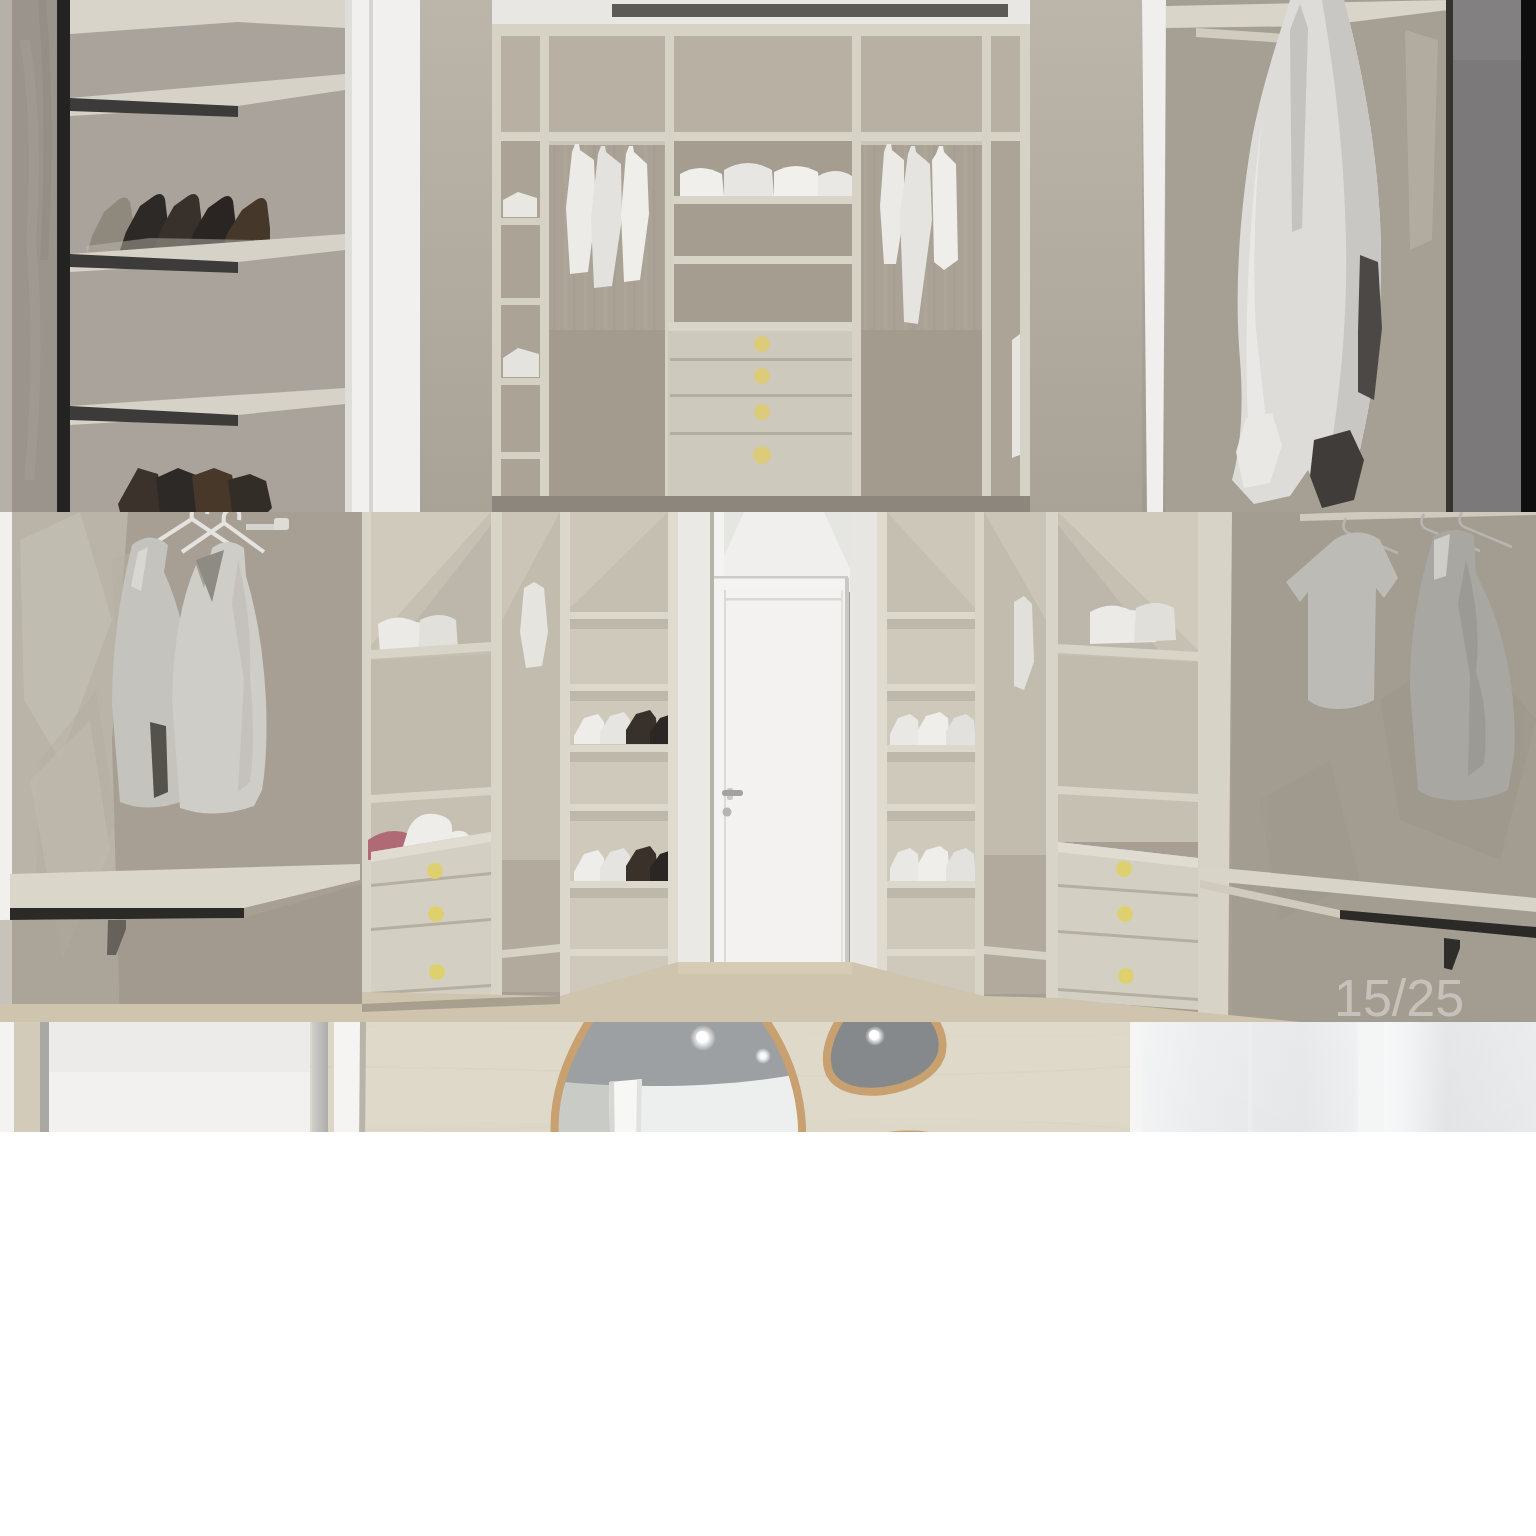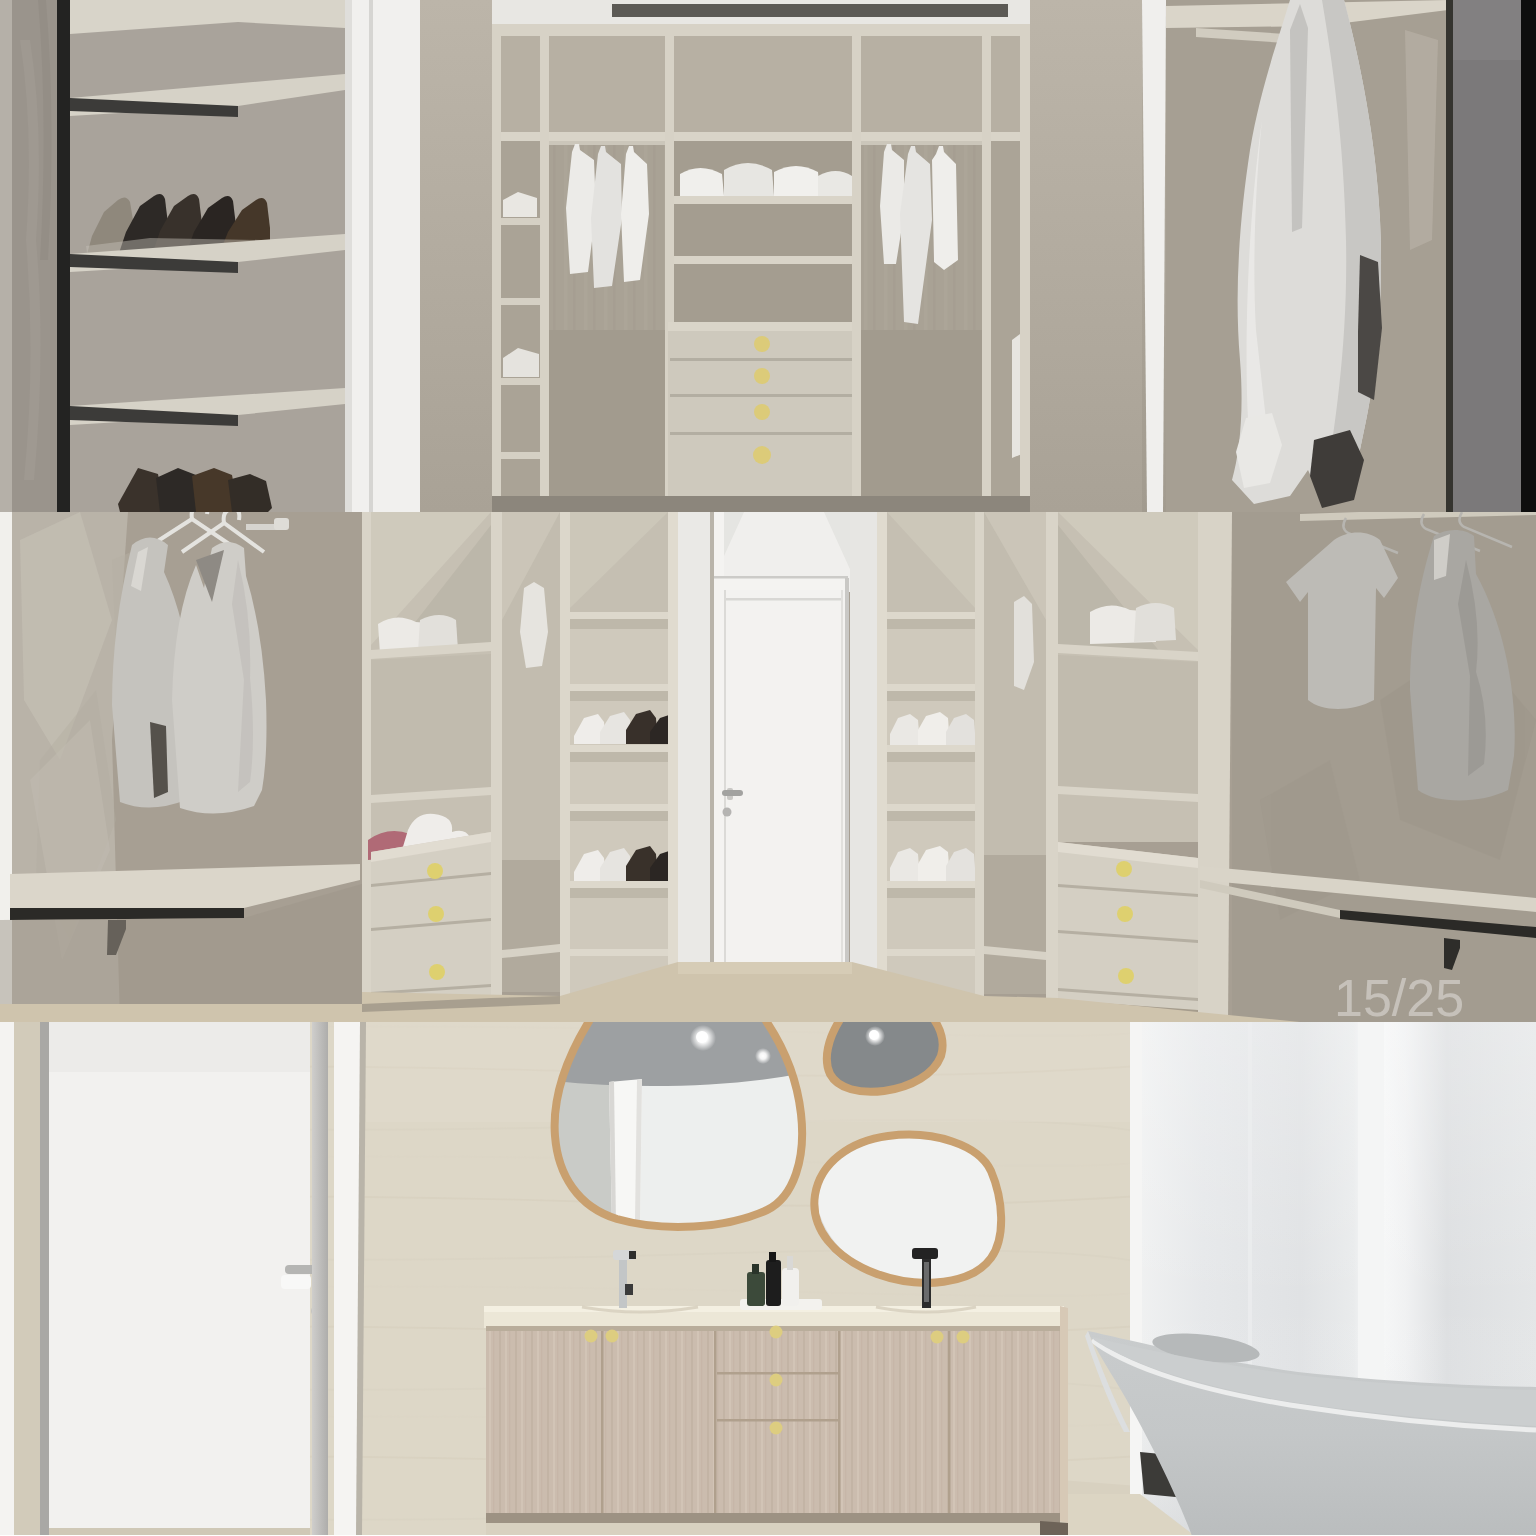--- a/index.html
+++ b/index.html
@@ -1,16 +1,16 @@
 <!DOCTYPE html>
 <html><head>
 <meta charset="utf-8">
 <style>
   html,body{margin:0;padding:0;background:#ffffff;font-family:"Liberation Sans",sans-serif;}
-  #stage{position:relative;width:1536px;height:1535px;overflow:hidden;}
+  #stage{position:relative;width:1536px;height:1132px;overflow:hidden;}
   svg{display:block;}
 </style>
 </head>
 <body>
 <div id="stage">
 <svg width="1536" height="1536" viewBox="0 0 1536 1536" xmlns="http://www.w3.org/2000/svg">
 <defs>
   <linearGradient id="wallp1" x1="0" y1="0" x2="0" y2="1">
     <stop offset="0" stop-color="#b4ada1"></stop>
     <stop offset="1" stop-color="#a29b8f"></stop>

